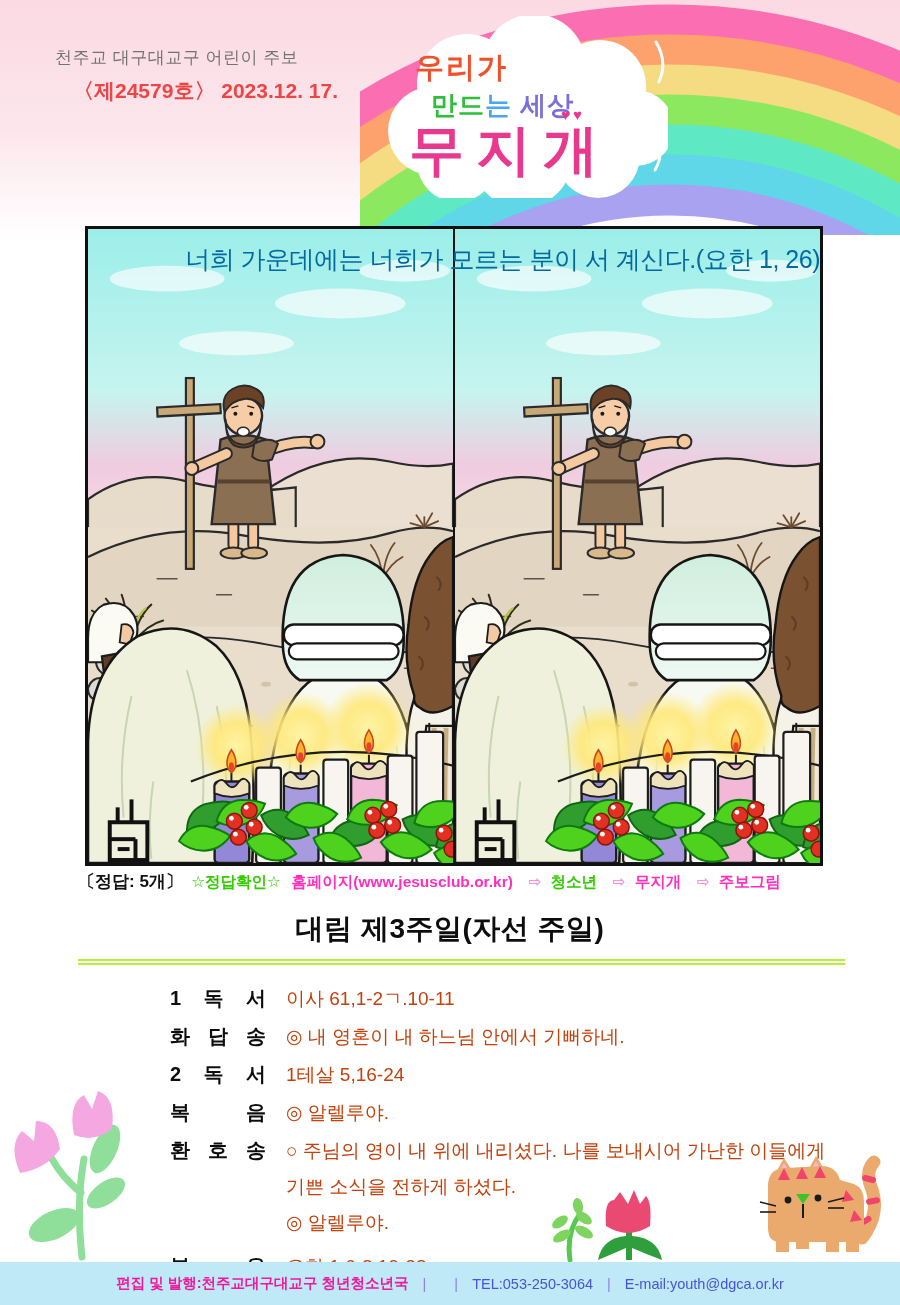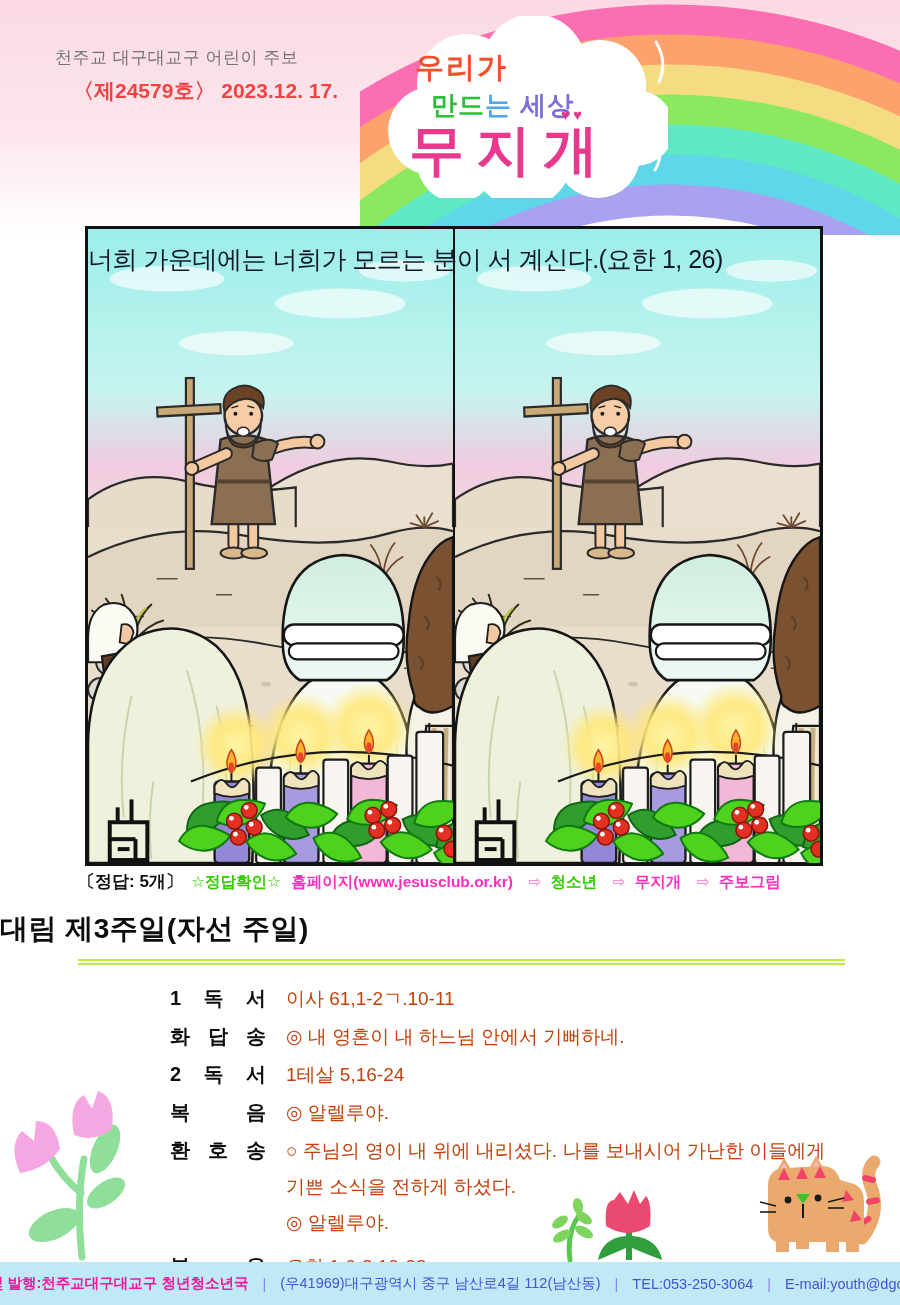--- a/index.html
+++ b/index.html
@@ -17,30 +17,30 @@
   .logo-l3{position:absolute;left:44px;top:92px;font-size:55px;font-weight:800;color:#e8398f;letter-spacing:12px;}
   .logo-hearts{position:absolute;left:196px;top:84px;font-size:15px;color:#e8398f;letter-spacing:3px;}
   .header-left{position:absolute;left:55px;top:46px;}
   .header-line1{font-size:17px;color:#737373;letter-spacing:0.5px;}
   .header-line2{margin-top:8px;margin-left:18px;font-size:21px;font-weight:bold;color:#ef4444;}
   
   .puzzle{position:absolute;left:85px;top:226px;width:732px;height:634px;border:3px solid #111;}
   .panels{display:flex;width:732px;height:634px;}
   .panel{width:365px;height:634px;display:block;}
   .pz-divider{width:2px;height:634px;background:#111;}
-  .verse{position:absolute;left:0;top:14px;width:100%;text-align:left;font-size:25px;
-         color:#0f172a;letter-spacing:-0.5px;z-index:5;pointer-events:none;}
+  .verse{position:absolute;left:0;top:14px;width:100%;text-align:right;font-size:25px;
+         color:#0369a1;letter-spacing:-0.5px;z-index:5;pointer-events:none;}
   
   .answer-line{position:absolute;left:78px;top:870px;width:790px;font-size:15.5px;font-weight:600;white-space:nowrap;}
   .ans-label{font-size:17px;font-weight:bold;color:#111;margin-right:4px;}
   .ans-green{color:#33cc00;margin-right:6px;}
   .ans-mag{color:#ff2ebc;margin-right:6px;}
   .ans-arrow{color:#ff8fd8;margin:0 5px;font-weight:bold;}
   
-  .main-title{position:absolute;left:0;top:910px;width:900px;
+  .main-title{position:absolute;left:0;top:910px;width:900px;text-align:center;
               font-size:28px;font-weight:800;color:#0d0d0d;letter-spacing:0.5px;}
   .green-rule{position:absolute;left:78px;top:959px;width:767px;height:7px;}
   .green-rule .bar{height:2px;background:#b6ef3a;}
   .green-rule .gap{height:2px;background:#ffffff;}
   
   .readings{position:absolute;left:170px;top:986px;width:700px;}
   .r-row{display:flex;margin-bottom:13px;}
   .r-label{width:96px;font-size:20px;font-weight:bold;color:#0d0d0d;
            text-align:justify;text-align-last:justify;line-height:25px;flex:none;}
   .r-value{padding-left:20px;font-size:19px;color:#c2410c;line-height:25px;white-space:pre-line;}
@@ -488,20 +488,19 @@
           <path d="M26,62 L10,62"></path>
           <path d="M78,52 L94,48"></path>
           <path d="M78,58 L94,58"></path>
       </g>
     </g>
   </svg>
 
   <div class="footer-bar">
     <span class="f-pub">편집 및 발행:천주교대구대교구 청년청소년국</span>
     <span class="f-sep">|</span>
-    <span class="f-blue">(우41969)대구광역시 중구 남산로4길 112(남산동)</span>
     <span class="f-sep">|</span>
     <span class="f-blue">TEL:053-250-3064</span>
     <span class="f-sep">|</span>
     <span class="f-blue">E-mail:youth@dgca.or.kr</span>
   </div>
 
 </div>
 
 </body></html>

